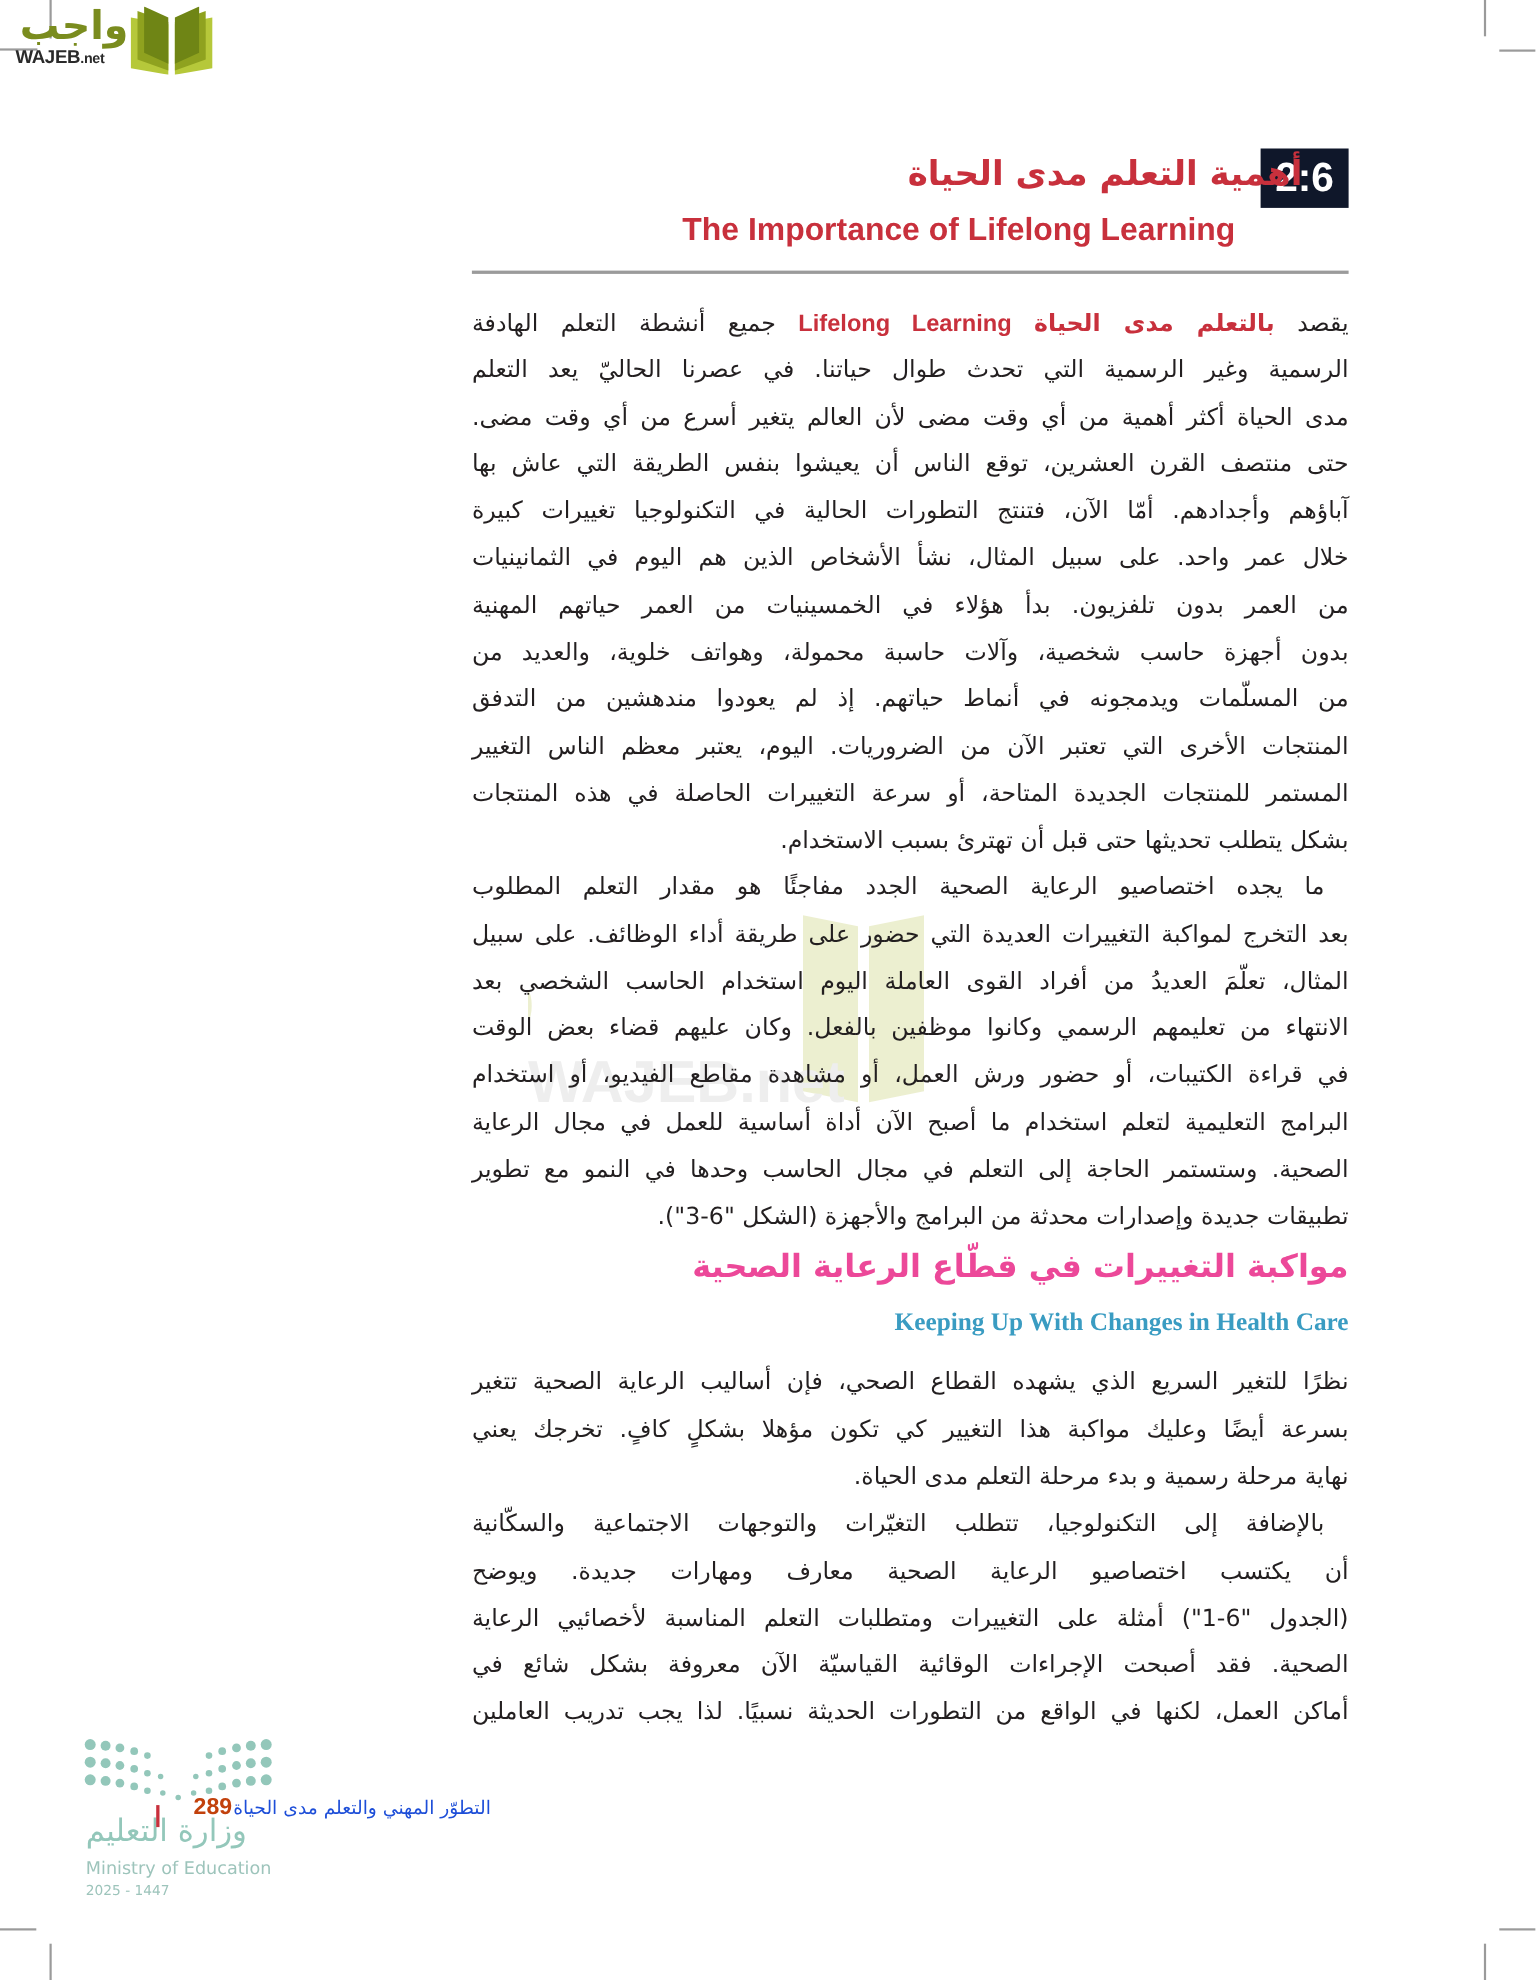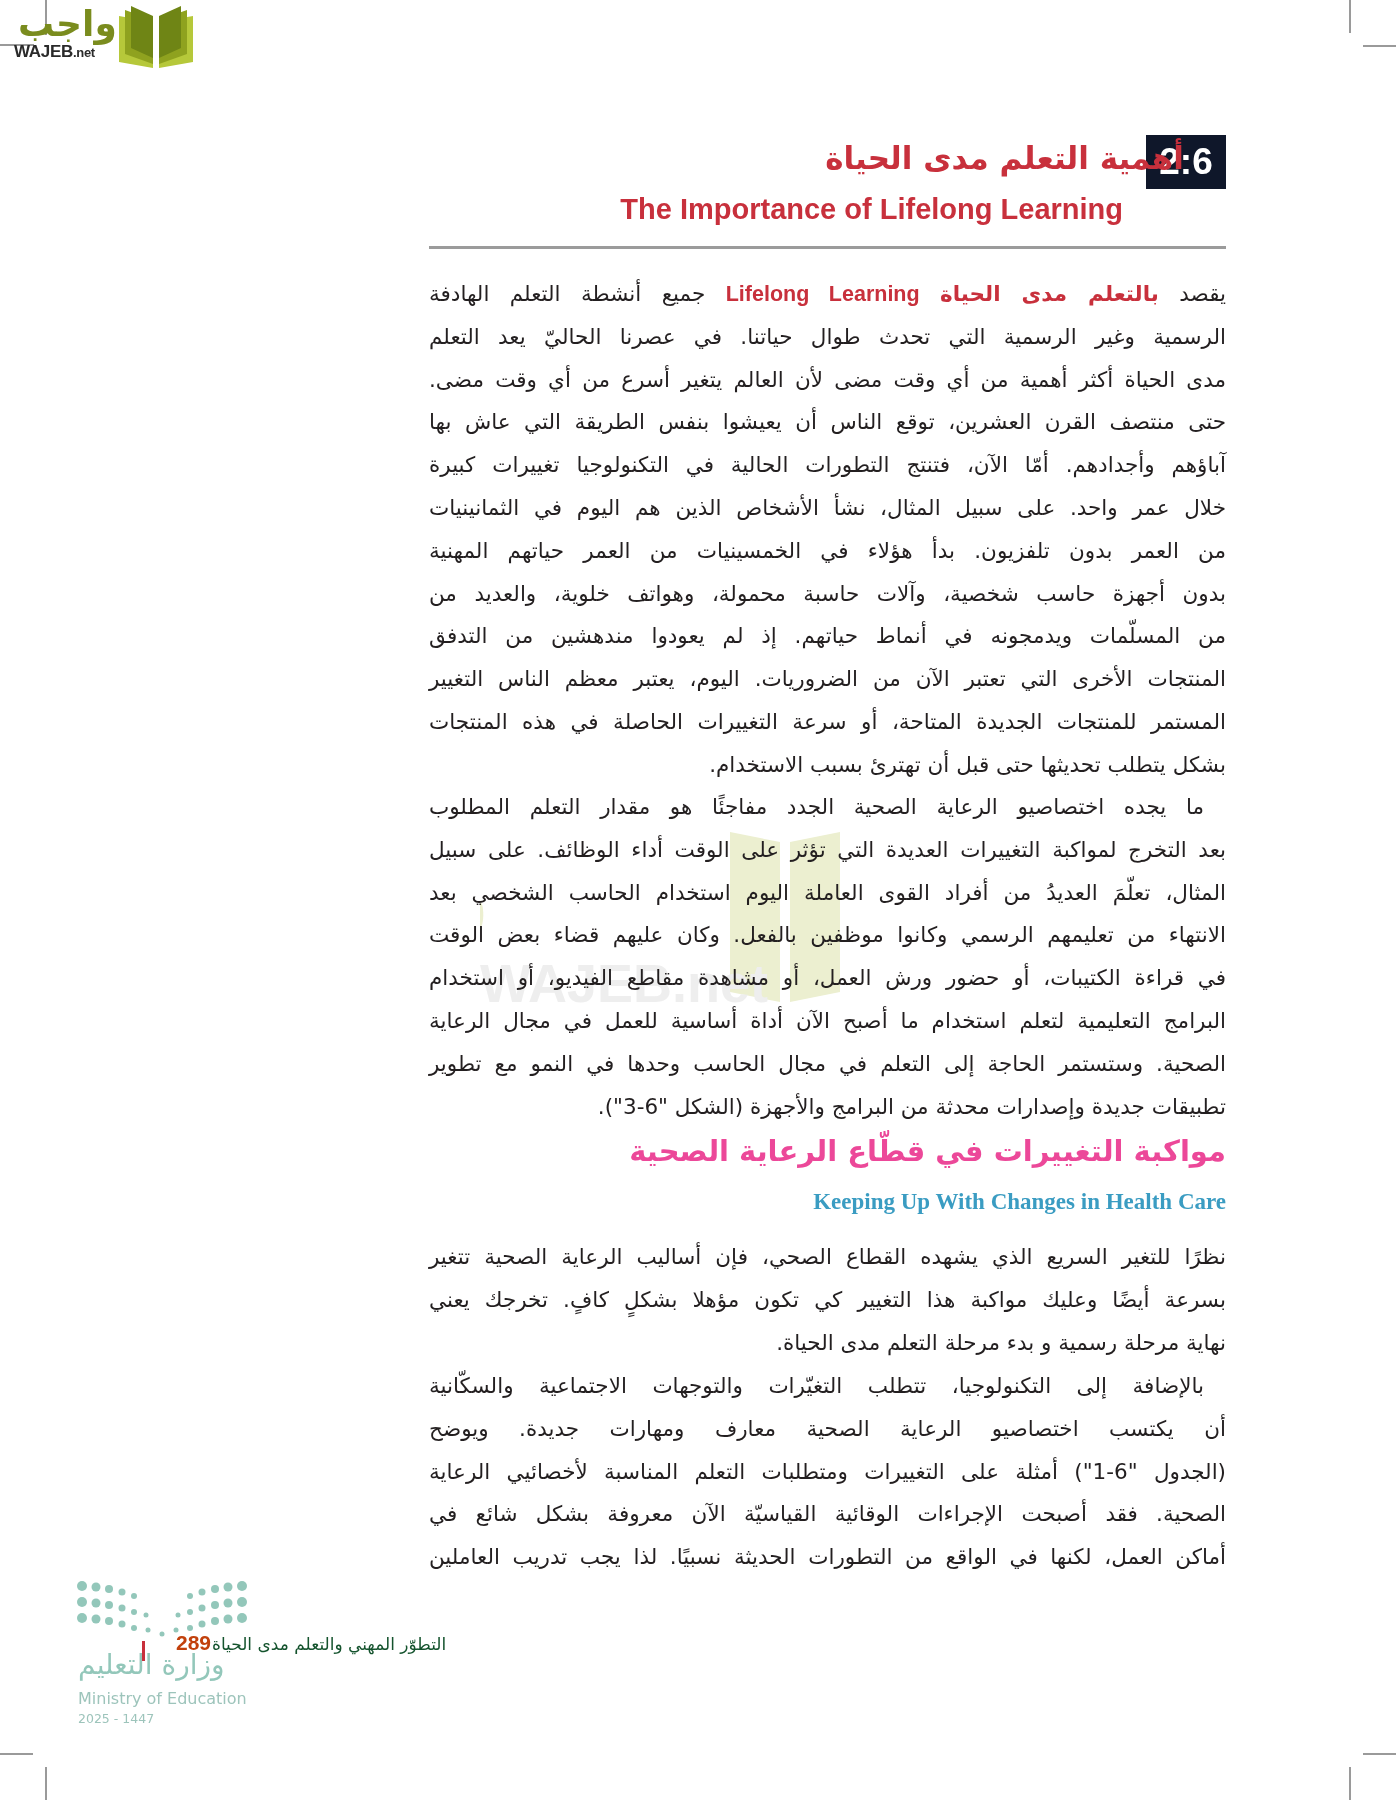--- a/index.html
+++ b/index.html
@@ -36,21 +36,21 @@
   .hl-en { color:#c8303c; font-weight:bold; font-family:"Liberation Sans", sans-serif; }
   .indent { padding-right:22px; }
   .sub-ar { right:170px; top:1134px; font-family:"DejaVu Sans", sans-serif; font-weight:bold;
             font-size:29px; color:#ec4899; direction:rtl; white-space:nowrap; }
   .sub-en { right:170px; top:1189px; font-family:Liberation Serif, serif; font-weight:bold;
             font-size:23px; color:#3a9cc2; white-space:nowrap;margin-left:44px; }
   
   .wm { left:480px; top:812px; width:380px; height:200px; opacity:0.35; }
   
   .foot-title { left:212px; top:1634px; font-family:"DejaVu Sans", sans-serif; font-size:17px;
-                direction:rtl; white-space:nowrap; color:#14532d; }
+                direction:rtl; white-space:nowrap; color:#1d4ed8; }
   .foot-num { left:176px; top:1631px; font-family:"Liberation Sans", sans-serif; font-weight:bold;
               font-size:21px; color:#c2410c; }
   .foot-bar { left:142px; top:1641px; width:3px; height:20px; background:#c8303c; }
   .moe-dots { left:76px; top:1580px; width:172px; height:80px; }
   .moe-ar { left:78px; top:1648px; font-family:"DejaVu Sans", sans-serif; font-size:28px; color:#93c7ba;
             direction:rtl; white-space:nowrap; letter-spacing:2px; }
   .moe-en { left:78px; top:1689px; font-family:"DejaVu Sans", sans-serif; font-size:16px; color:#9dc4bb; }
   .moe-yr { left:78px; top:1711px; font-family:"DejaVu Sans", sans-serif; font-size:12.5px; color:#9dc4bb; }
 </style>
 </head>
@@ -100,21 +100,21 @@
   <span class="line">من العمر بدون تلفزيون. بدأ هؤلاء في الخمسينيات من العمر حياتهم المهنية</span>
   <span class="line">بدون أجهزة حاسب شخصية، وآلات حاسبة محمولة، وهواتف خلوية، والعديد من</span>
   <span class="line">من المسلّمات ويدمجونه في أنماط حياتهم. إذ لم يعودوا مندهشين من التدفق</span>
   <span class="line">المنتجات الأخرى التي تعتبر الآن من الضروريات. اليوم، يعتبر معظم الناس التغيير</span>
   <span class="line">المستمر للمنتجات الجديدة المتاحة، أو سرعة التغييرات الحاصلة في هذه المنتجات</span>
   <span class="line last">بشكل يتطلب تحديثها حتى قبل أن تهترئ بسبب الاستخدام.</span>
 </div>
 
 <div class="para" style="top:786px;">
   <span class="line indent">ما يجده اختصاصيو الرعاية الصحية الجدد مفاجئًا هو مقدار التعلم المطلوب</span>
-  <span class="line">بعد التخرج لمواكبة التغييرات العديدة التي تؤثر على الوقت أداء الوظائف. على سبيل</span>
+  <span class="line">بعد التخرج لمواكبة التغييرات العديدة التي حضور على طريقة أداء الوظائف. على سبيل</span>
   <span class="line">المثال، تعلّمَ العديدُ من أفراد القوى العاملة اليوم استخدام الحاسب الشخصي بعد</span>
   <span class="line">الانتهاء من تعليمهم الرسمي وكانوا موظفين بالفعل. وكان عليهم قضاء بعض الوقت</span>
   <span class="line">في قراءة الكتيبات، أو حضور ورش العمل، أو مشاهدة مقاطع الفيديو، أو استخدام</span>
   <span class="line">البرامج التعليمية لتعلم استخدام ما أصبح الآن أداة أساسية للعمل في مجال الرعاية</span>
   <span class="line">الصحية. وستستمر الحاجة إلى التعلم في مجال الحاسب وحدها في النمو مع تطوير</span>
   <span class="line last">تطبيقات جديدة وإصدارات محدثة من البرامج والأجهزة (الشكل "6-3").</span>
 </div>
 
 <div class="abs sub-ar">مواكبة التغييرات في قطّاع الرعاية الصحية</div>
 <div class="abs sub-en">Keeping Up With Changes in Health Care</div>

